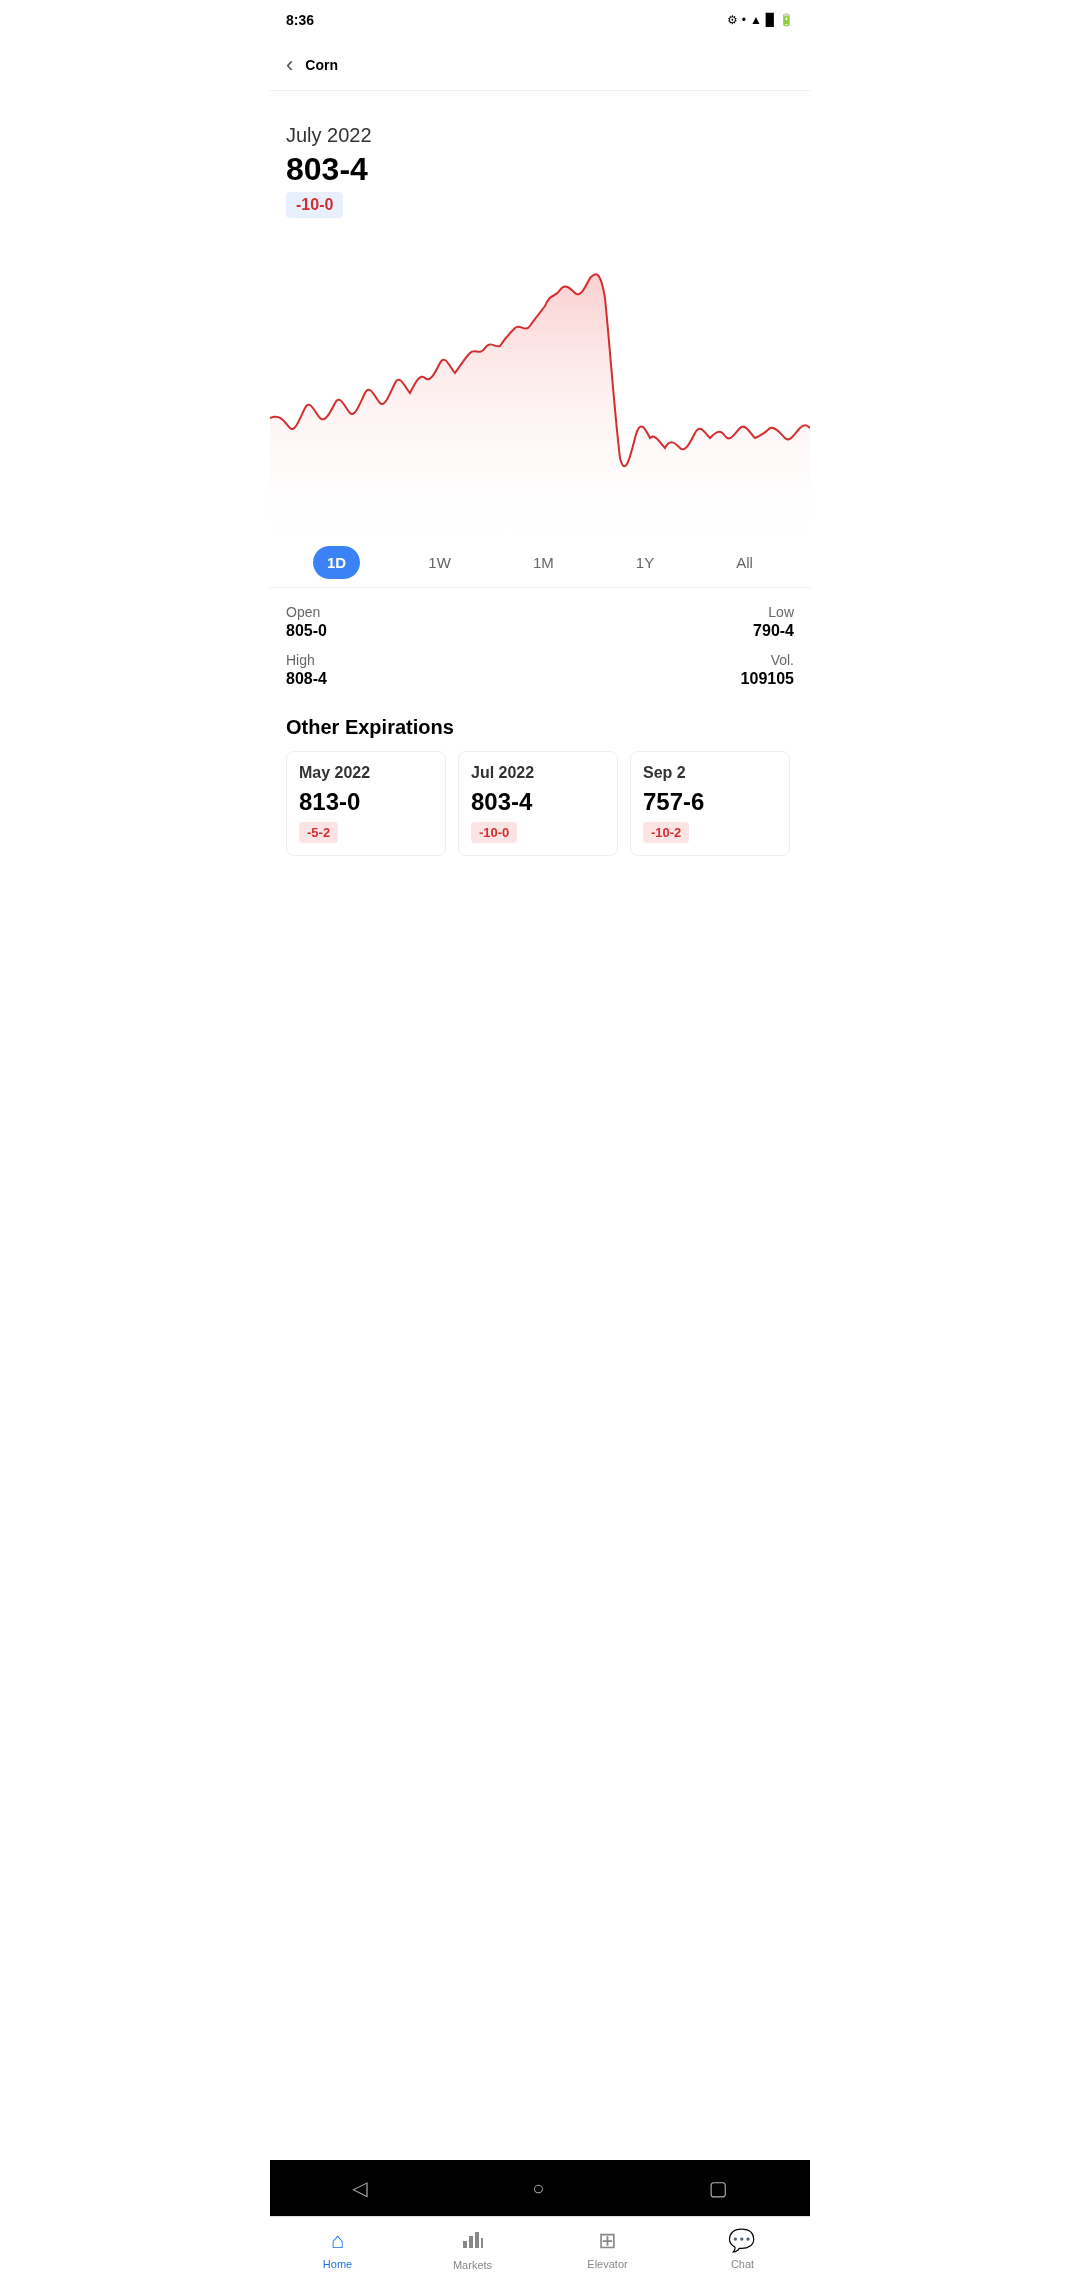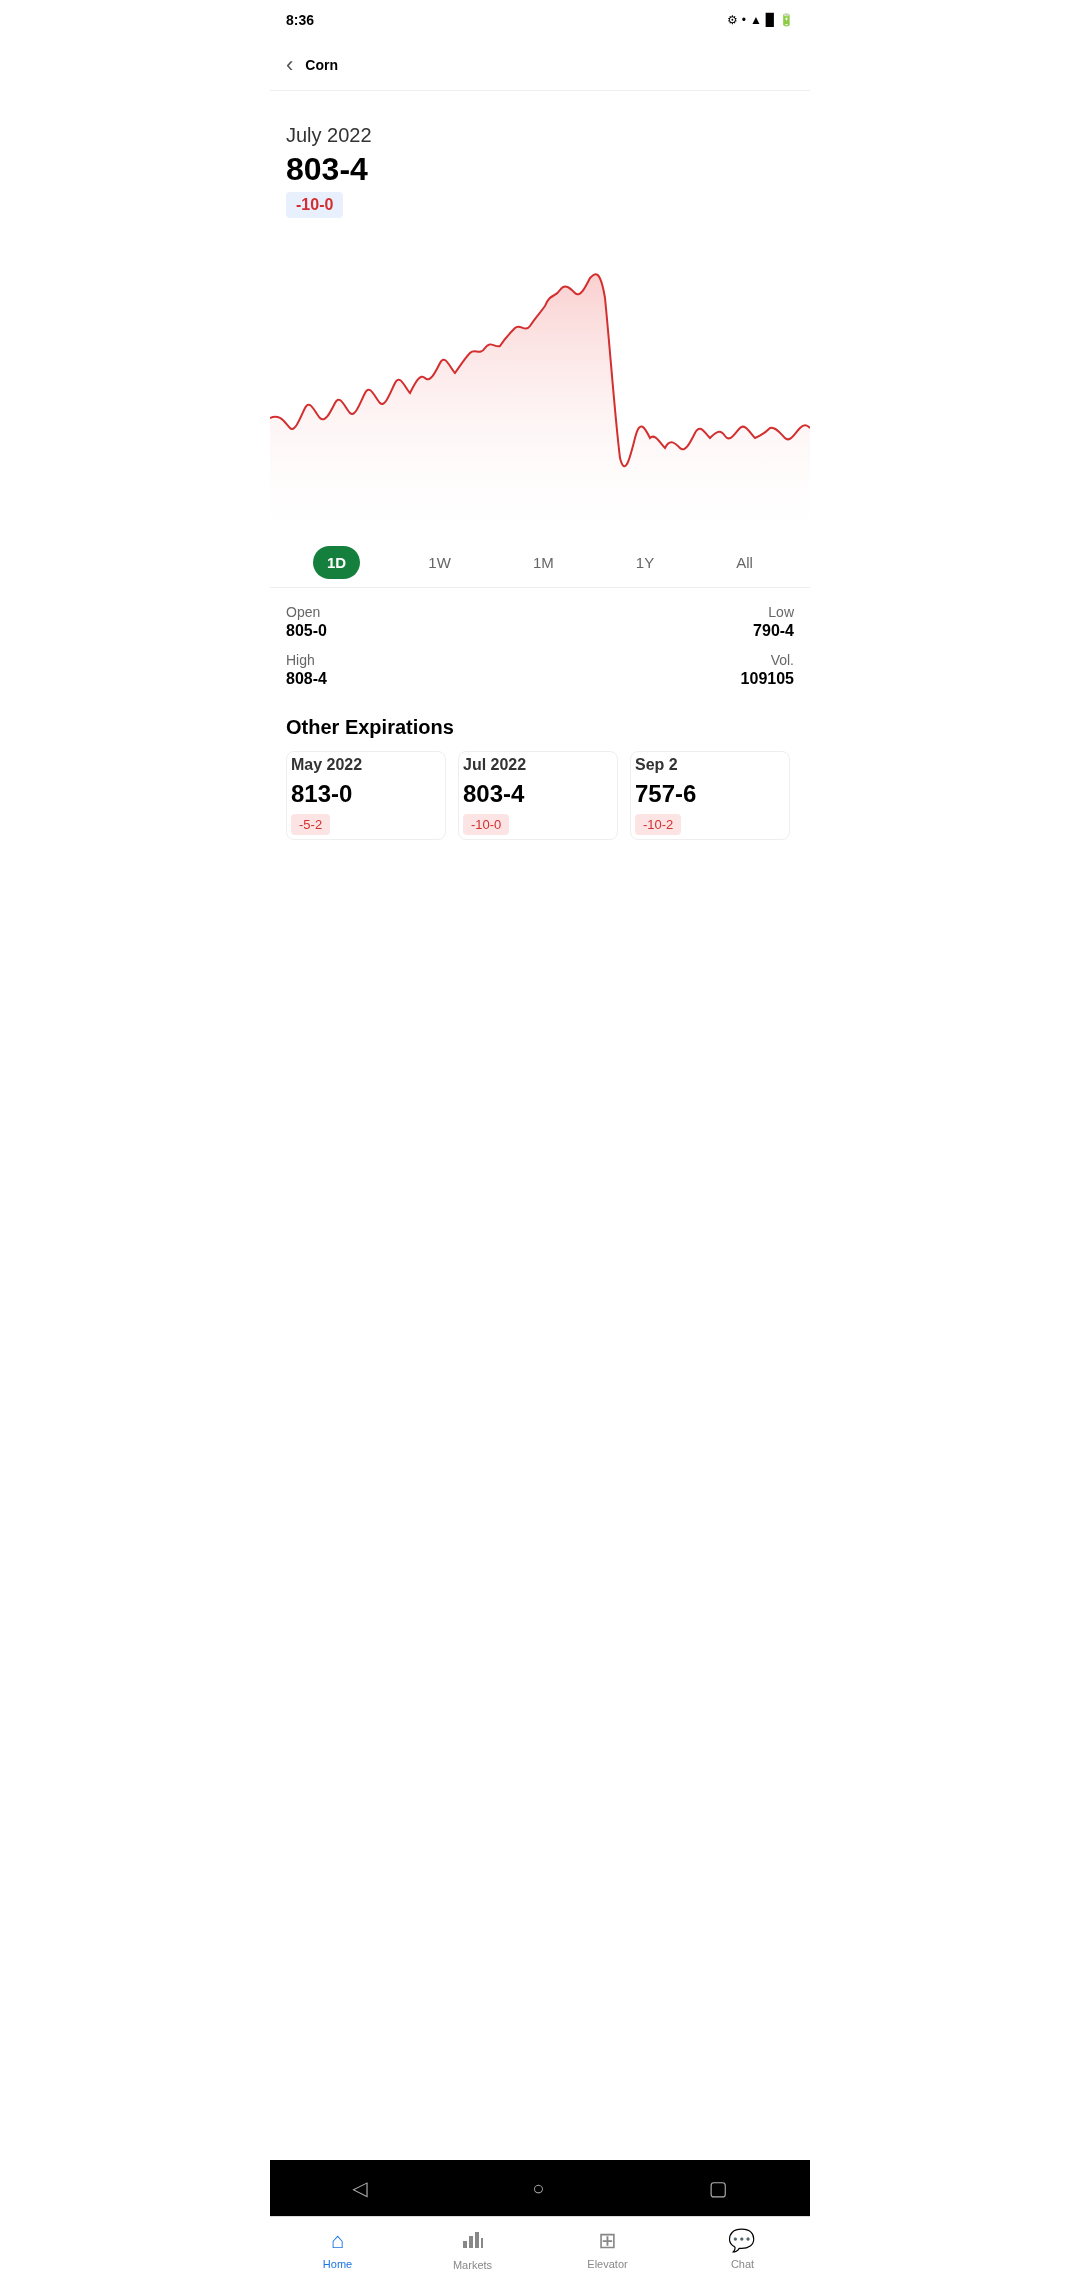--- a/index.html
+++ b/index.html
@@ -104,21 +104,21 @@
       border-bottom: 1px solid #eee;
     }
     .time-tab {
       padding: 8px 14px;
       border-radius: 20px;
       font-size: 15px;
       color: #666;
       cursor: pointer;
     }
     .time-tab.active {
-      background: #15803d;
+      background: #3b82f6;
       color: #fff;
       font-weight: 600;
     }
 
     
     .stats-section {
       padding: 16px;
     }
     .stats-row {
       display: flex;
@@ -156,41 +156,41 @@
     .exp-cards {
       display: flex;
       gap: 12px;
       overflow-x: auto;
       padding-bottom: 8px;
     }
     .exp-card {
       min-width: 160px;
       border: 1px solid #eee;
       border-radius: 8px;
-      padding: 4px;
+      padding: 12px;
       flex-shrink: 0;
       cursor: pointer;
     }
     .exp-card-date {
       font-size: 16px;
       font-weight: 600;
       color: #333;
     }
     .exp-card-price {
       font-size: 24px;
       font-weight: 700;
       color: #000;
       margin: 6px 0;
     }
     .exp-card-change {
       display: inline-block;
       background: #fce4e4;
       color: #d32f2f;
       font-size: 13px;
-      font-weight: 400;
+      font-weight: 700;
       padding: 3px 8px;
       border-radius: 4px;
     }
 
     
     .bottom-nav {
       position: fixed;
       bottom: 0;
       left: 50%;
       transform: translateX(-50%);

